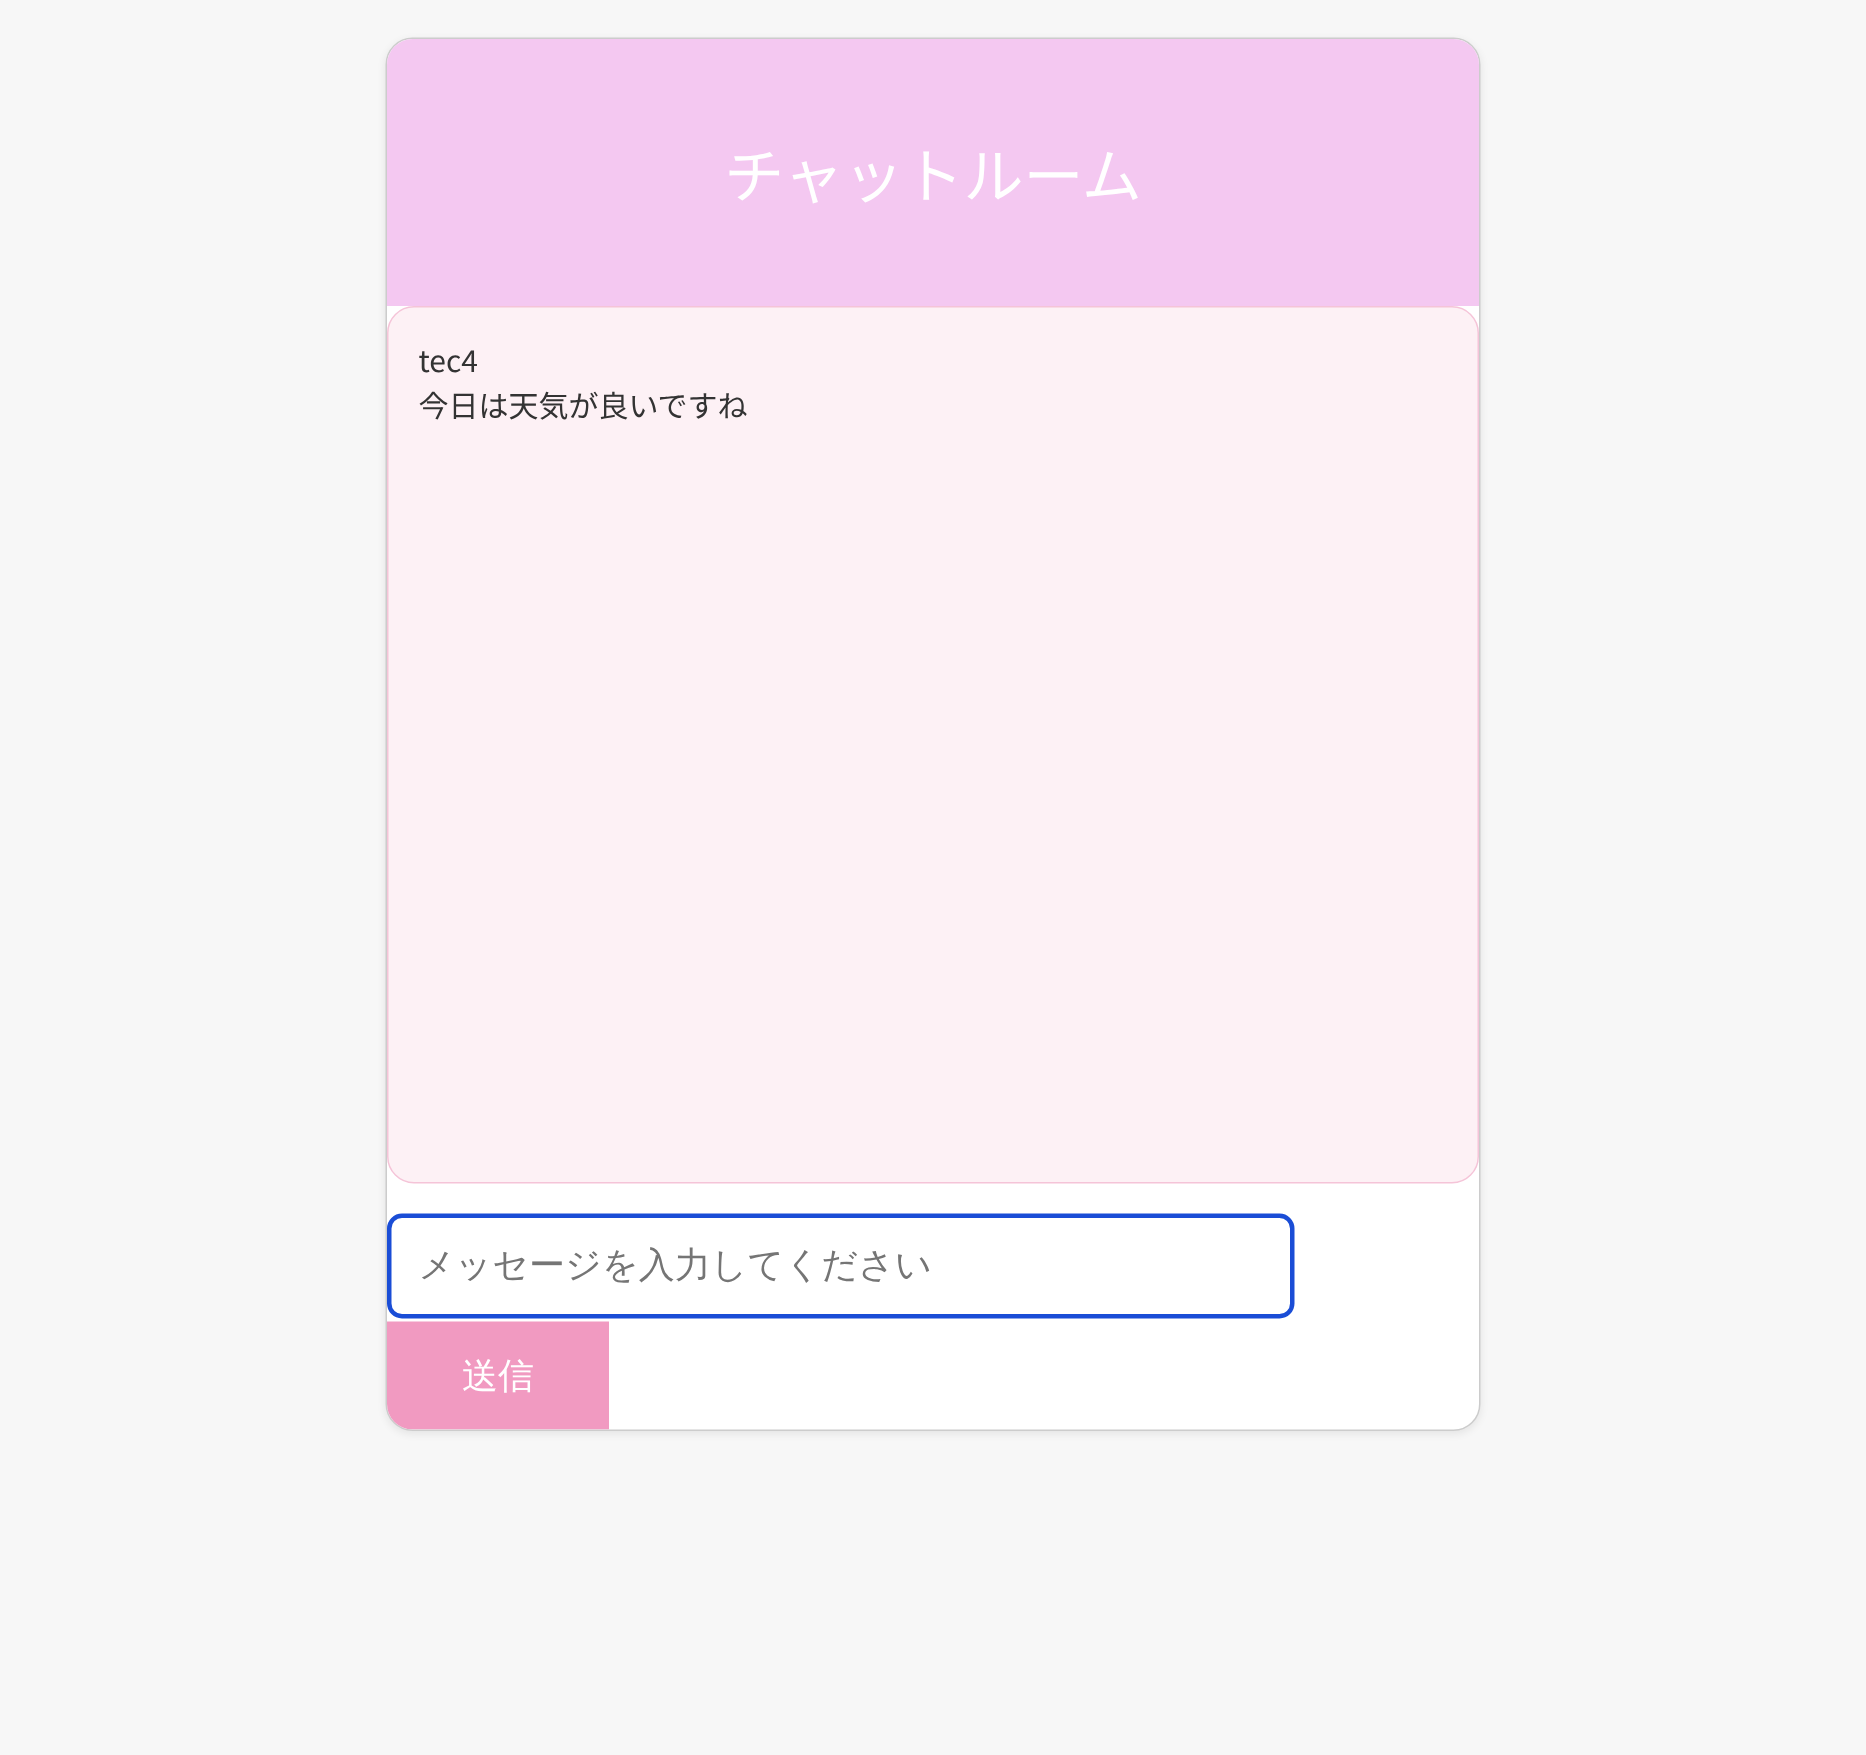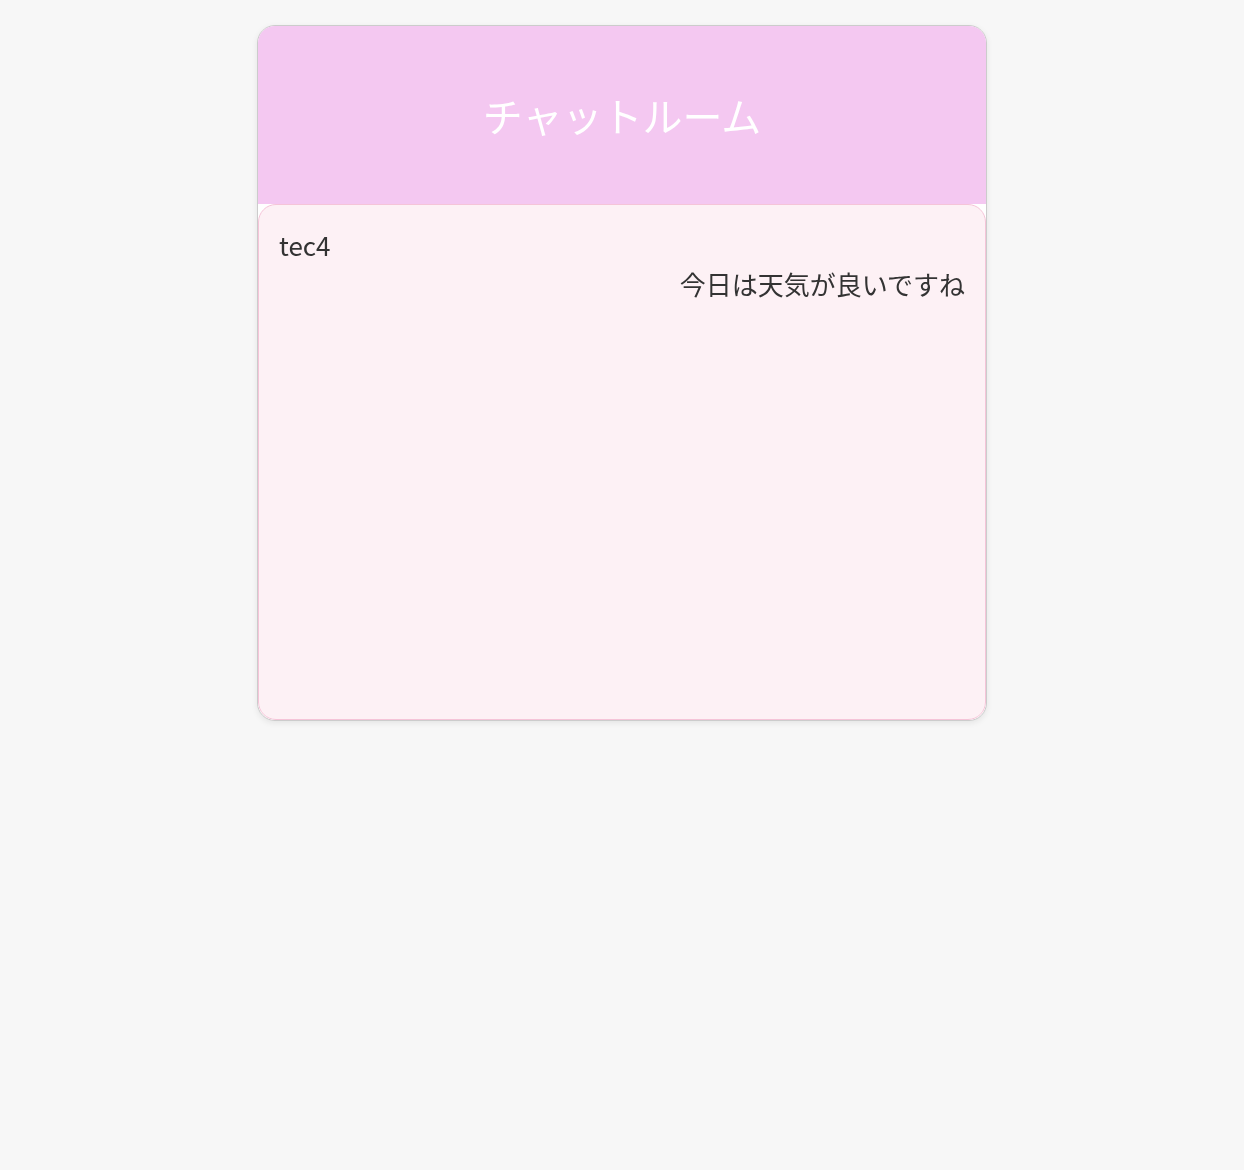--- a/index.html
+++ b/index.html
@@ -32,39 +32,38 @@
       font-size: 40px;
       text-align: center;
       padding: 60px 20px;
     }
     
     .messages-panel {
       background-color: #fdf1f5;
       border: 1px solid #f5c4d8;
       border-radius: 18px;
       margin: 0;
-      height: 516px;
+      height: 585px;
       padding: 20px;
-      font-size: 26px;
+      font-size: 20px;
       color: #333;
       line-height: 1.5;
       overflow-y: auto;
     }
     
     .message {
       margin-bottom: 8px;
     }
     
     .message-user {
       display: block;
     }
     
     .message-text {
       display: block;
-      text-align: right;
     }
     
     .input-area {
       padding: 20px 0 0 0;
     }
     
     .message-input {
       width: 605px;
       padding: 18px 18px;
       font-size: 24px;
@@ -100,13 +99,17 @@
     <span>チャットルーム</span>
   </div>
 
   <div class="messages-panel">
     <div class="message">
       <span class="message-user">tec4</span>
       <span class="message-text">今日は天気が良いですね</span>
     </div>
   </div>
 
+  <div class="input-area">
+    <input type="text" class="message-input" placeholder="メッセージを入力してください" style="">
+    <button class="send-button">送信</button>
+  </div>
 </div>
 
 </body></html>

